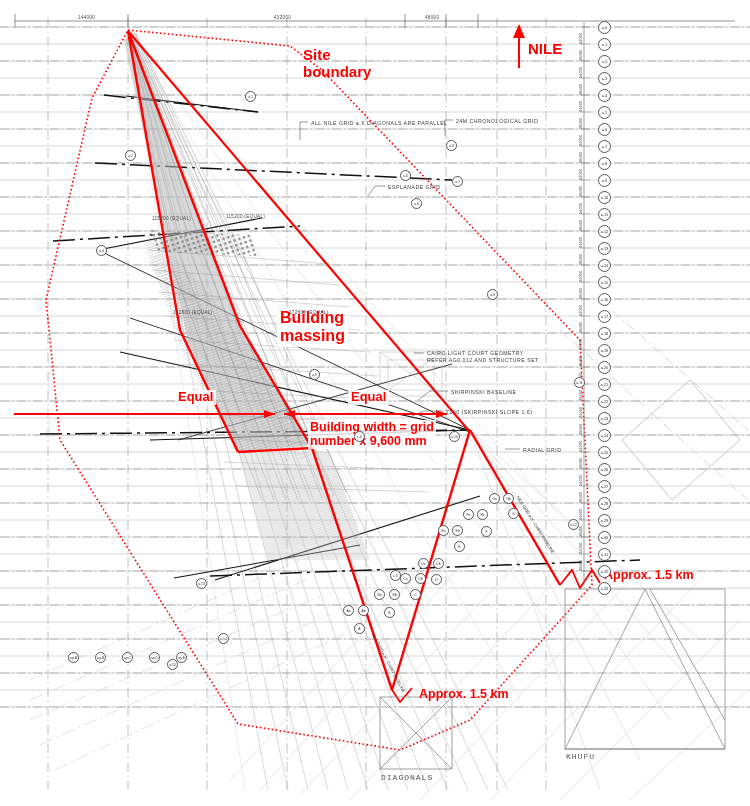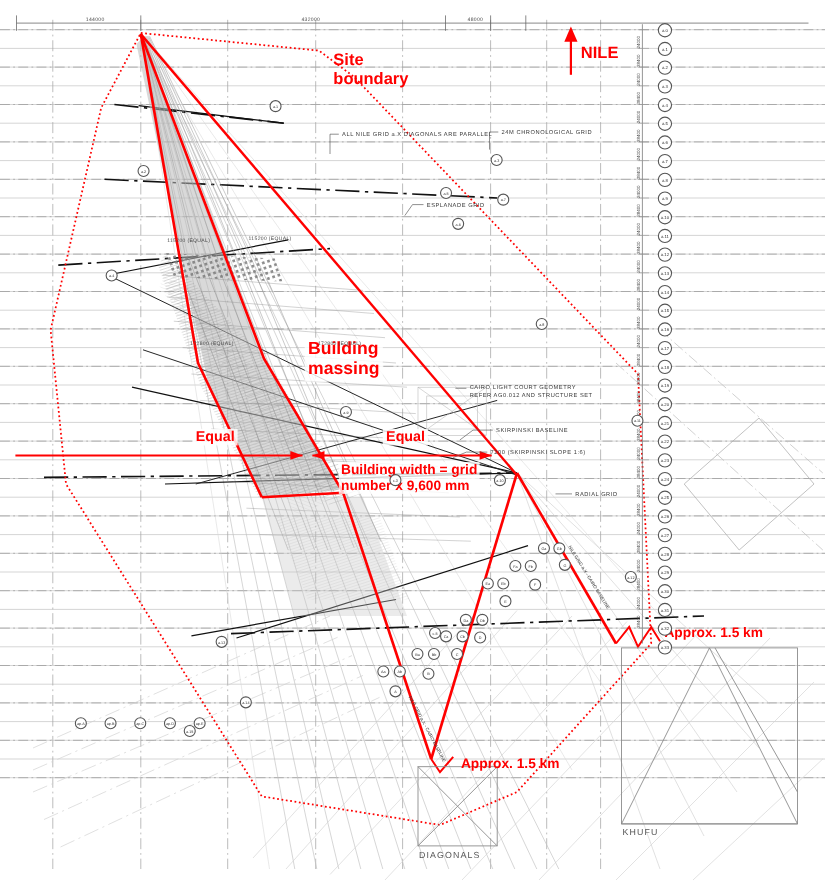--- a/index.html
+++ b/index.html
@@ -9,21 +9,21 @@
   .redtext{position:absolute;color:#ff0000;font-weight:bold;font-family:"Liberation Sans",sans-serif;line-height:1.15;white-space:pre-line;}
   .cadtext{position:absolute;color:#3a3a3a;font-family:"Liberation Sans",sans-serif;font-size:4.1px;letter-spacing:.35px;white-space:nowrap;}
   .cadtext.big{font-size:5.2px;letter-spacing:.5px;}
   .dimtext{position:absolute;color:#4a4a4a;font-family:"Liberation Sans",sans-serif;font-size:4.6px;letter-spacing:.3px;white-space:nowrap;}
   .vtext{position:absolute;color:#4a4a4a;font-family:"Liberation Sans",sans-serif;font-size:4.1px;white-space:nowrap;transform-origin:0 0;transform:rotate(-90deg);}
   .dtext{position:absolute;color:#3a3a3a;font-family:"Liberation Sans",sans-serif;font-size:4.2px;white-space:nowrap;transform-origin:0 0;}
   .bub{position:absolute;border:.6px solid #555;border-radius:50%;color:#333;font-size:3.9px;
        display:flex;align-items:center;justify-content:center;background:#ffffff;}
   .bub.r{width:11px;height:11px;}
   .bub.s{width:9px;height:9px;font-size:3.4px;}
-  .pyr-label{position:absolute;color:#555;font-family:Liberation Sans, sans-serif;font-size:8px;letter-spacing:1px;}
+  .pyr-label{position:absolute;color:#555;font-family:Liberation Mono, monospace;font-size:8px;letter-spacing:1px;}
 </style>
 </head>
 <body>
 
 <div id="sheet">
 
   <svg class="layer" viewBox="0 0 750 806">
     <defs>
       <pattern id="hatchA" width="4" height="4" patternUnits="userSpaceOnUse" patternTransform="rotate(72)">
         <line x1="0" y1="0" x2="0" y2="4" stroke="#8d8d8d" stroke-width="1.1"></line>

